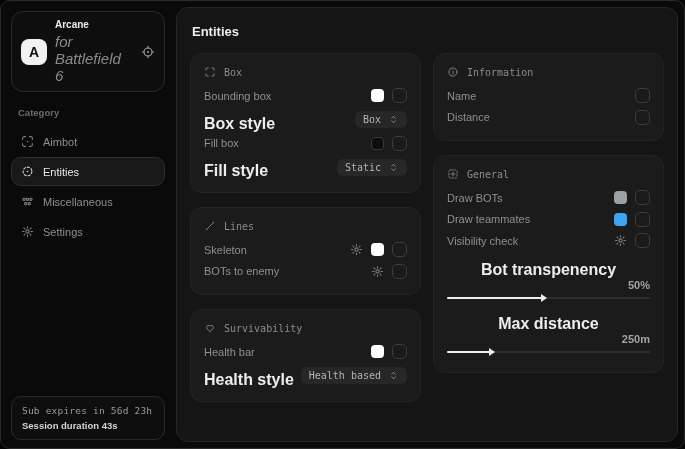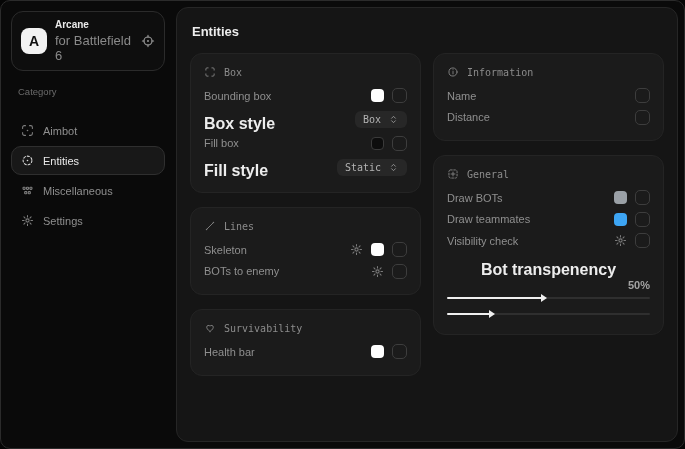--- a/index.html
+++ b/index.html
@@ -7,23 +7,23 @@
   .window{
     width:685px;height:449px;background:#0a0a0a;border:1px solid #2b2b2b;
     border-radius:10px;display:flex;overflow:hidden;
     font-family:"Liberation Sans",sans-serif;color:#ddd;position:relative;
   }
   
   .sidebar{flex:0 0 174px;width:174px;display:flex;flex-direction:column;padding:10px 10px 8px;}
   .sb-header{border:1px solid #2b2b2b;border-radius:12px;padding:7px 9px;display:flex;align-items:center;gap:8px;background:#0e0e0e;}
   .avatar{width:26px;height:26px;background:#f2f2f2;color:#111;border-radius:8px;display:flex;align-items:center;justify-content:center;font-weight:700;font-size:14px;flex:0 0 26px;}
   .sb-title{font-size:10px;font-weight:700;color:#eaeaea;line-height:1.2;}
-  .sb-subtitle{font-size:13px;color:#8a8a8a;margin-top:2px;}
+  .sb-subtitle{font-size:15px;color:#8a8a8a;margin-top:2px;font-style:italic;}
   .sb-header-icon{margin-left:auto;color:#9b9b9b;display:flex;cursor:pointer;}
-  .category{font-size:9.5px;color:#6b6b6b;margin:15px 7px 19px;}
+  .category{font-size:9.5px;color:#6b6b6b;margin:15px 7px 9px;font-weight:bold;}
   .nav{display:flex;flex-direction:column;gap:1px;}
   .nav-item{display:flex;align-items:center;gap:9px;padding:7px 9px;border-radius:10px;border:1px solid transparent;color:#8f8f8f;font-size:11px;cursor:pointer;}
   .nav-item .nicon{display:flex;color:#7e7e7e;}
   .nav-item.active{background:#181818;border-color:#2f2f2f;color:#e9e9e9;}
   .nav-item.active .nicon{color:#d8d8d8;}
   .sb-footer{margin-top:auto;border:1px solid #2b2b2b;border-radius:10px;padding:8px 10px;background:#0e0e0e;}
   .sb-footer-line1{font-family:"DejaVu Sans Mono",monospace;font-size:9.5px;color:#9a9a9a;letter-spacing:.2px;}
   .sb-footer-line2{font-size:9.5px;color:#d4d4d4;font-weight:700;margin-top:4px;}
   
   .main{flex:1;margin:6px 6px 6px 1px;background:#151515;border:1px solid #262626;border-radius:12px;padding:12px 13px;overflow:hidden;display:flex;flex-direction:column;}
@@ -109,20 +109,24 @@
           <span class="nicon">
             <svg width="13" height="13" viewBox="0 0 16 16" fill="none" stroke="currentColor" stroke-width="1.3" stroke-linecap="round" stroke-linejoin="round">
               <circle cx="8" cy="8" r="2"></circle>
               <path d="M8 1.8v2M8 12.2v2M1.8 8h2M12.2 8h2M3.6 3.6l1.4 1.4M11 11l1.4 1.4M12.4 3.6L11 5M5 11l-1.4 1.4"></path>
             </svg>
           </span>
           <span>Settings</span>
         </div>
       </div>
 
+    <div class="sb-footer">
+      <div class="sb-footer-line1">Sub expires in 56d 23h</div>
+      <div class="sb-footer-line2">Session duration 43s</div>
+    </div>
   </div>
 
   <div class="main">
     <div class="main-title">Entities</div>
     <div class="columns">
       <div class="col">
           <div class="card">
             <div class="card-header">
               <span class="cicon">
                 <svg width="12" height="12" viewBox="0 0 16 16" fill="none" stroke="currentColor" stroke-width="1.3" stroke-linecap="round" stroke-linejoin="round">
@@ -218,20 +222,33 @@
               </span>
               <span>Survivability</span>
             </div>
             <div class="row">
               <span class="row-label">Health bar</span>
               <div class="controls">
                 <div class="swatch" style="background: rgb(255, 255, 255);"></div>
                 <div class="checkbox"></div>
               </div>
             </div>
+            <div class="row em">
+              <span class="row-label">Health style</span>
+              <div class="controls">
+                <div class="dropdown">
+                  <span>Health based</span>
+                  <span class="dicon">
+                    <svg width="11" height="11" viewBox="0 0 16 16" fill="none" stroke="currentColor" stroke-width="1.3" stroke-linecap="round" stroke-linejoin="round">
+                      <path d="M5.2 6.2L8 3.4l2.8 2.8M5.2 9.8L8 12.6l2.8-2.8"></path>
+                    </svg>
+                  </span>
+                </div>
+              </div>
+            </div>
           </div>
         </div>
       <div class="col">
           <div class="card">
             <div class="card-header">
               <span class="cicon">
                 <svg width="12" height="12" viewBox="0 0 16 16" fill="none" stroke="currentColor" stroke-width="1.3" stroke-linecap="round" stroke-linejoin="round">
                   <circle cx="8" cy="8" r="5.4"></circle>
                   <path d="M8 7.3v3.2"></path>
                   <circle cx="8" cy="5" r="0.8" fill="currentColor" stroke="none"></circle>
@@ -295,20 +312,26 @@
                   <span class="value">50%</span>
                 </div>
               </div>
               <div class="slider">
                 <div class="slider-track"></div>
                 <div class="slider-fill" style="width: 48%;"></div>
                 <div class="slider-thumb" style="left: calc(48% - 3px);"></div>
               </div>
             </div>
             <div class="slider-block">
+              <div class="slider-top row em">
+                <span class="row-label">Max distance</span>
+                <div class="controls">
+                  <span class="value">250m</span>
+                </div>
+              </div>
               <div class="slider">
                 <div class="slider-track"></div>
                 <div class="slider-fill" style="width: 22%;"></div>
                 <div class="slider-thumb" style="left: calc(22% - 3px);"></div>
               </div>
             </div>
           </div>
         </div>
     </div>
   </div>

